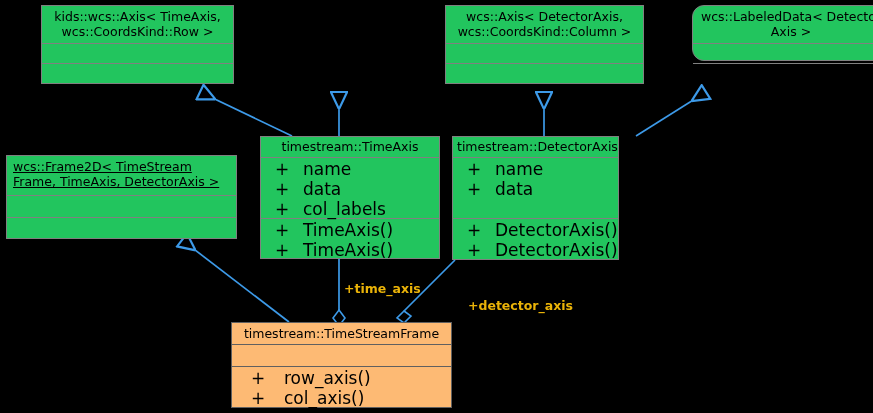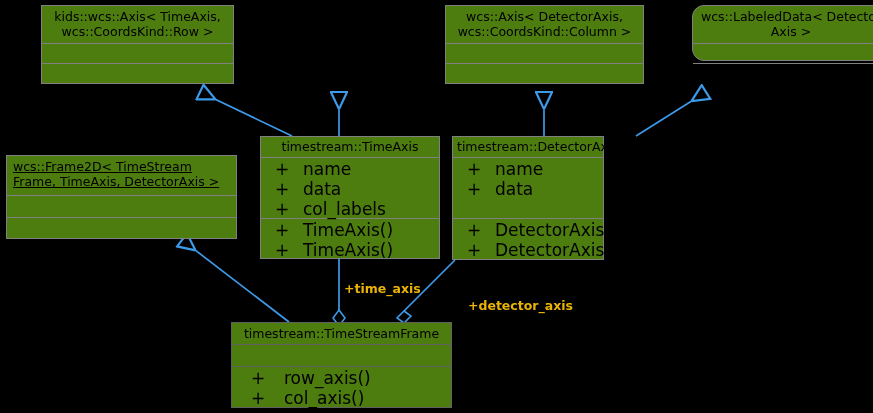--- a/index.html
+++ b/index.html
@@ -1,20 +1,20 @@
 <!DOCTYPE html>
 <html><head>
 <meta charset="utf-8">
 <style>
   html,body{margin:0;padding:0;background:#000;}
   #stage{position:relative;width:873px;height:413px;background:#000;overflow:hidden;
          font-family:"DejaVu Sans","Liberation Sans",sans-serif;}
   svg{position:absolute;left:0;top:0;width:873px;height:413px;}
-  .uml-box{position:absolute;box-sizing:border-box;border:1px solid #808080;background:#4d7c0f;}
-  .uml-box.focus{background:#4d7c0f;border:1px solid #606060;}
+  .uml-box{position:absolute;box-sizing:border-box;border:1px solid #808080;background:#22c55e;}
+  .uml-box.focus{background:#fdba74;border:1px solid #606060;}
   .cls-title{box-sizing:border-box;text-align:center;color:#000;font-size:12.5px;line-height:15px;
              padding:3px 4px 4px 4px;border-bottom:1px solid #808080;white-space:pre-line;}
   .cls-sec{box-sizing:border-box;border-bottom:1px solid #808080;}
   .cls-sec.last{border-bottom:none;}
   .mrow{display:block;color:#000;font-size:17px;line-height:20px;height:20px;white-space:nowrap;}
   .mrow .vis{display:inline-block;width:42px;text-align:center;}
   .mrow .nm{display:inline-block;}
   .edge-label{position:absolute;color:#eab308;font-size:12.5px;font-weight:bold;white-space:nowrap;
               letter-spacing:0px;}
 </style>
@@ -96,21 +96,21 @@
       <span class="mrow"><span class="vis">+</span><span class="nm">name</span></span>
       <span class="mrow"><span class="vis">+</span><span class="nm">data</span></span>
       <span class="mrow"><span class="vis">+</span><span class="nm">col_labels</span></span>
     </div>
     <div class="cls-sec last" style="height:41px;padding-top:1px;">
       <span class="mrow"><span class="vis">+</span><span class="nm">TimeAxis()</span></span>
       <span class="mrow"><span class="vis">+</span><span class="nm">TimeAxis()</span></span>
     </div>
   </div>
 
-  <div class="uml-box" style="left:452px;top:136px;width:152px;height:124px;">
+  <div class="uml-box" style="left:452px;top:136px;width:167px;height:124px;">
     <div class="cls-title" style="height:21px;line-height:16px;padding-top:2px;">timestream::DetectorAxis</div>
     <div class="cls-sec" style="height:61px;padding-top:1px;">
       <span class="mrow"><span class="vis">+</span><span class="nm">name</span></span>
       <span class="mrow"><span class="vis">+</span><span class="nm">data</span></span>
     </div>
     <div class="cls-sec last" style="height:42px;padding-top:1px;">
       <span class="mrow"><span class="vis">+</span><span class="nm">DetectorAxis()</span></span>
       <span class="mrow"><span class="vis">+</span><span class="nm">DetectorAxis()</span></span>
     </div>
   </div>

